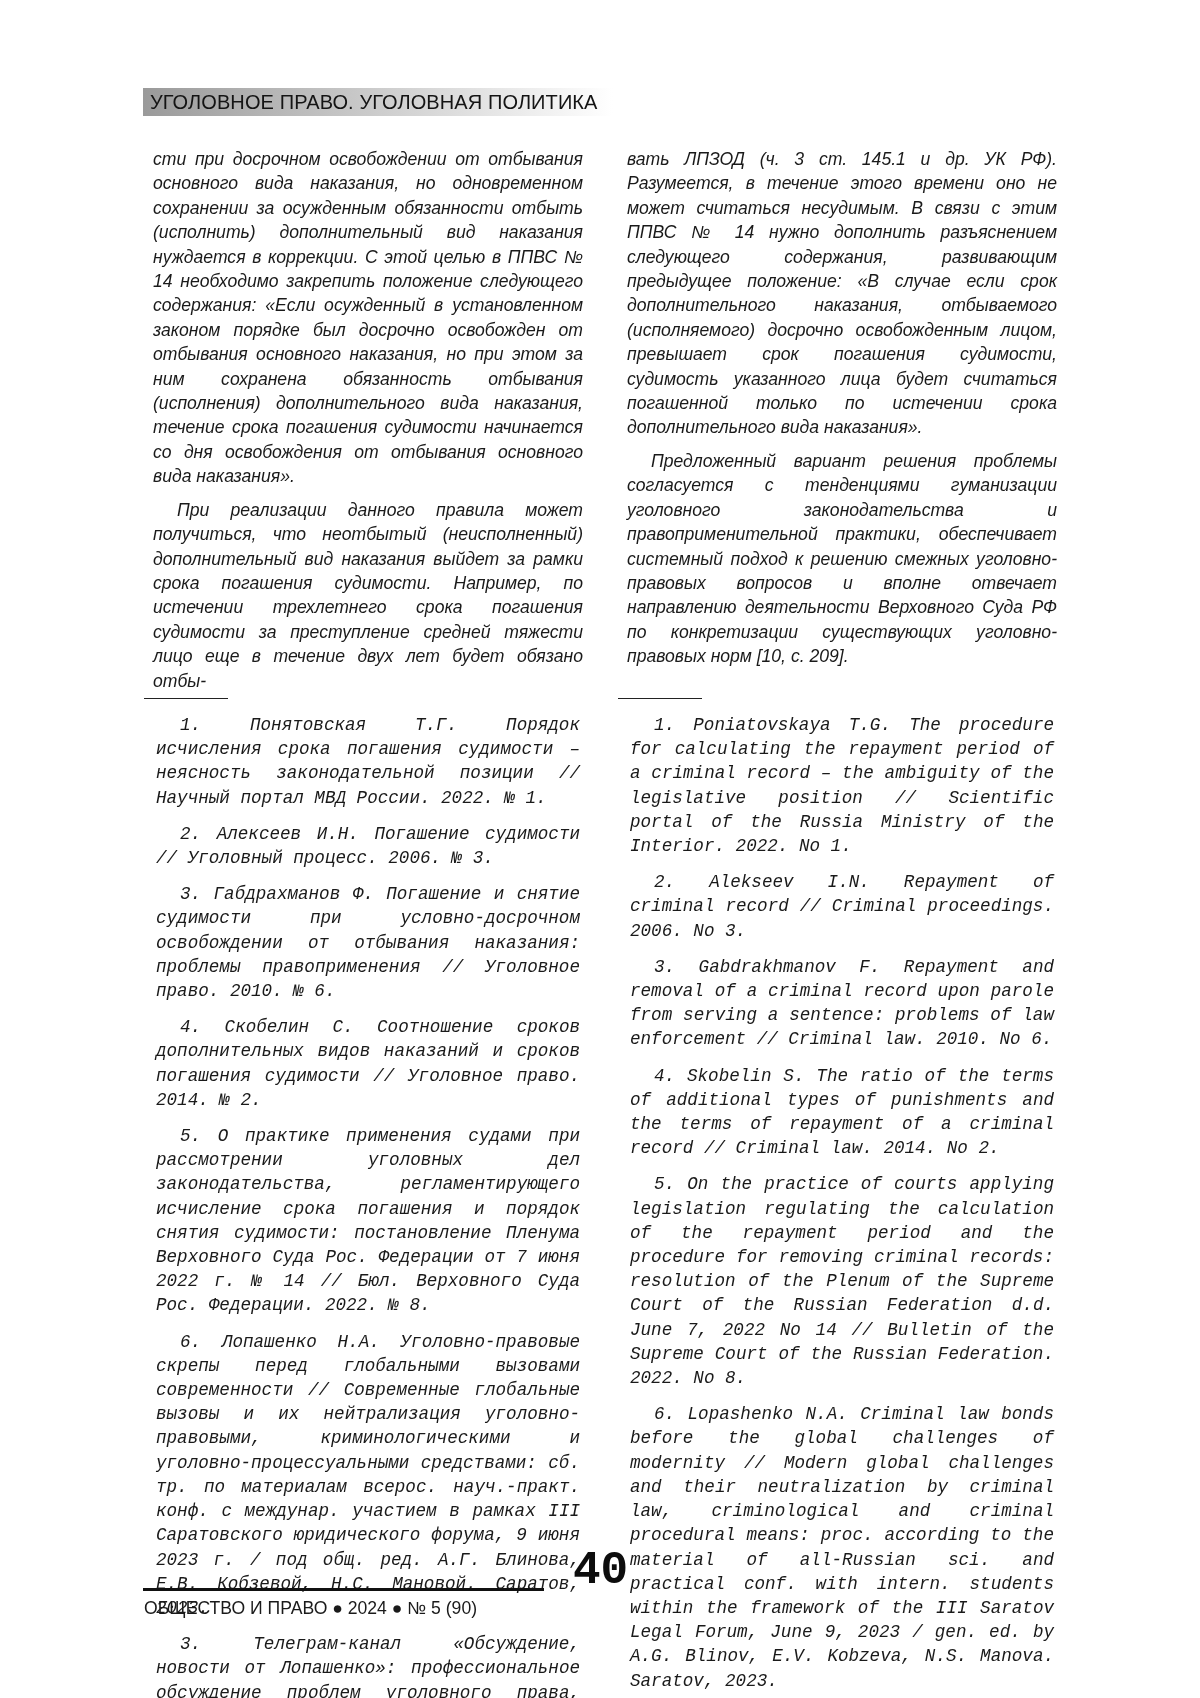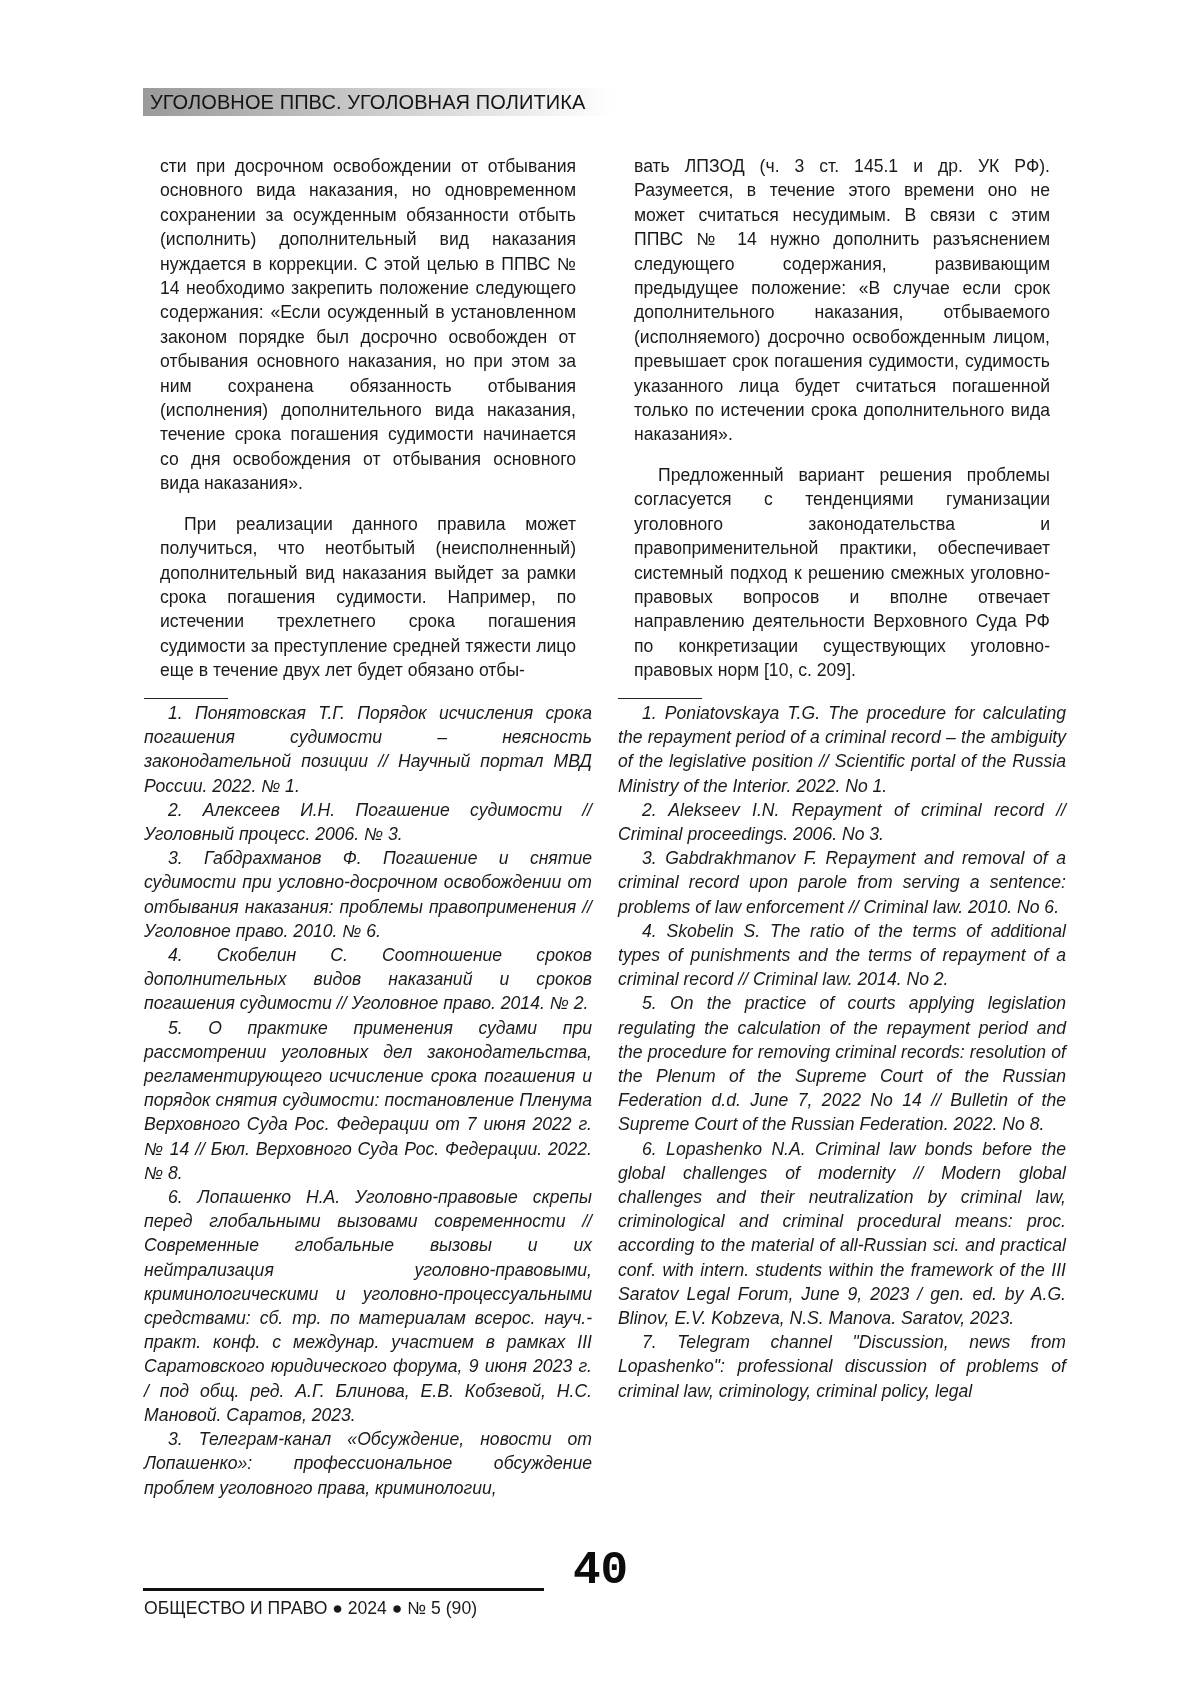--- a/index.html
+++ b/index.html
@@ -38,21 +38,22 @@
       top: 138px;
       width: 448px;
       font-size: 17.6px;
       line-height: 24.4px;
       text-align: justify;
       hyphens: manual;
     }
     .col-left { left: 144px; }
     .col-right { left: 618px; }
     .col p {
-      margin: 16px;
+      margin: 9px;
+      font-style: italic;
     }
     .col p.indent {
       text-indent: 24px;
     }
     .fn-rule {
       position: absolute;
       top: 698px;
       width: 84px;
       height: 1px;
       background: #222;
@@ -64,22 +65,23 @@
       top: 701px;
       width: 448px;
       font-size: 17.6px;
       line-height: 24.2px;
       font-style: italic;
       text-align: justify;
     }
     .notes-left { left: 144px; }
     .notes-right { left: 618px; }
     .notes p {
-      margin: 0;
+      margin: 12px;
       text-indent: 24px;
+      font-family: Liberation Mono, monospace;
     }
     .footer-rule {
       position: absolute;
       left: 143px;
       top: 1588px;
       width: 401px;
       height: 3px;
       background: #111;
     }
     .journal-info {
@@ -99,21 +101,21 @@
       line-height: 50px;
       font-weight: bold;
       color: #0d0d0d;
       font-family: Liberation Mono, monospace;
     }
   </style>
 </head>
 <body>
 
 <div class="header-band"></div>
-<div class="section-title">УГОЛОВНОЕ ППВС. УГОЛОВНАЯ ПОЛИТИКА</div>
+<div class="section-title">УГОЛОВНОЕ ПРАВО. УГОЛОВНАЯ ПОЛИТИКА</div>
 
 <div class="col col-left">
   <p>сти при досрочном освобождении от отбывания основного вида наказания, но одновременном сохранении за осужденным обязанности отбыть (исполнить) дополнительный вид наказания нуждается в коррекции. С этой целью в ППВС № 14 необходимо закрепить положение следующего содержания: «Если осужденный в установленном законом порядке был досрочно освобожден от отбывания основного наказания, но при этом за ним сохранена обязанность отбывания (исполнения) дополнительного вида наказания, течение срока погашения судимости начинается со дня освобождения от отбывания основного вида наказания».</p>
   <p class="indent">При реализации данного правила может получиться, что неотбытый (неисполненный) дополнительный вид наказания выйдет за рамки срока погашения судимости. Например, по истечении трехлетнего срока погашения судимости за преступление средней тяжести лицо еще в течение двух лет будет обязано отбы-</p>
 </div>
 
 <div class="col col-right">
   <p>вать ЛПЗОД (ч. 3 ст. 145.1 и др. УК РФ). Разумеется, в течение этого времени оно не может считаться несудимым. В связи с этим ППВС № 14 нужно дополнить разъяснением следующего содержания, развивающим предыдущее положение: «В случае если срок дополнительного наказания, отбываемого (исполняемого) досрочно освобожденным лицом, превышает срок погашения судимости, судимость указанного лица будет считаться погашенной только по истечении срока дополнительного вида наказания».</p>
   <p class="indent">Предложенный вариант решения проблемы согласуется с тенденциями гуманизации уголовного законодательства и правоприменительной практики, обеспечивает системный подход к решению смежных уголовно-правовых вопросов и вполне отвечает направлению деятельности Верховного Суда РФ по конкретизации существующих уголовно-правовых норм [10, с. 209].</p>
 </div>

